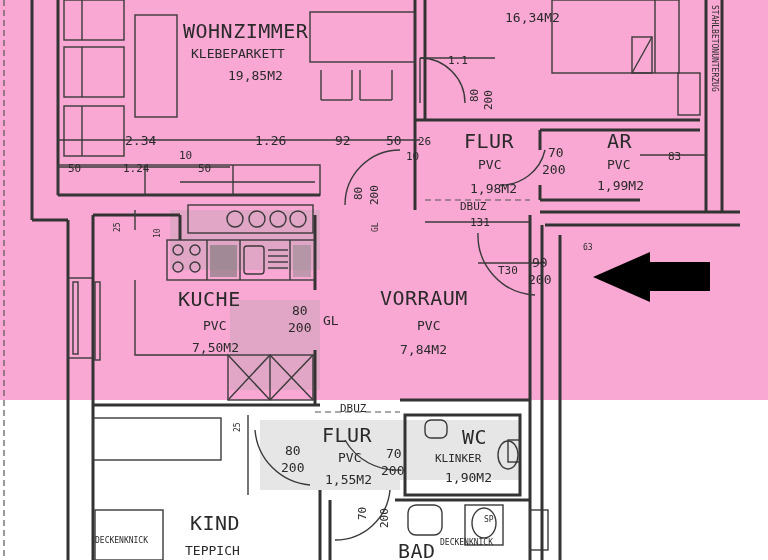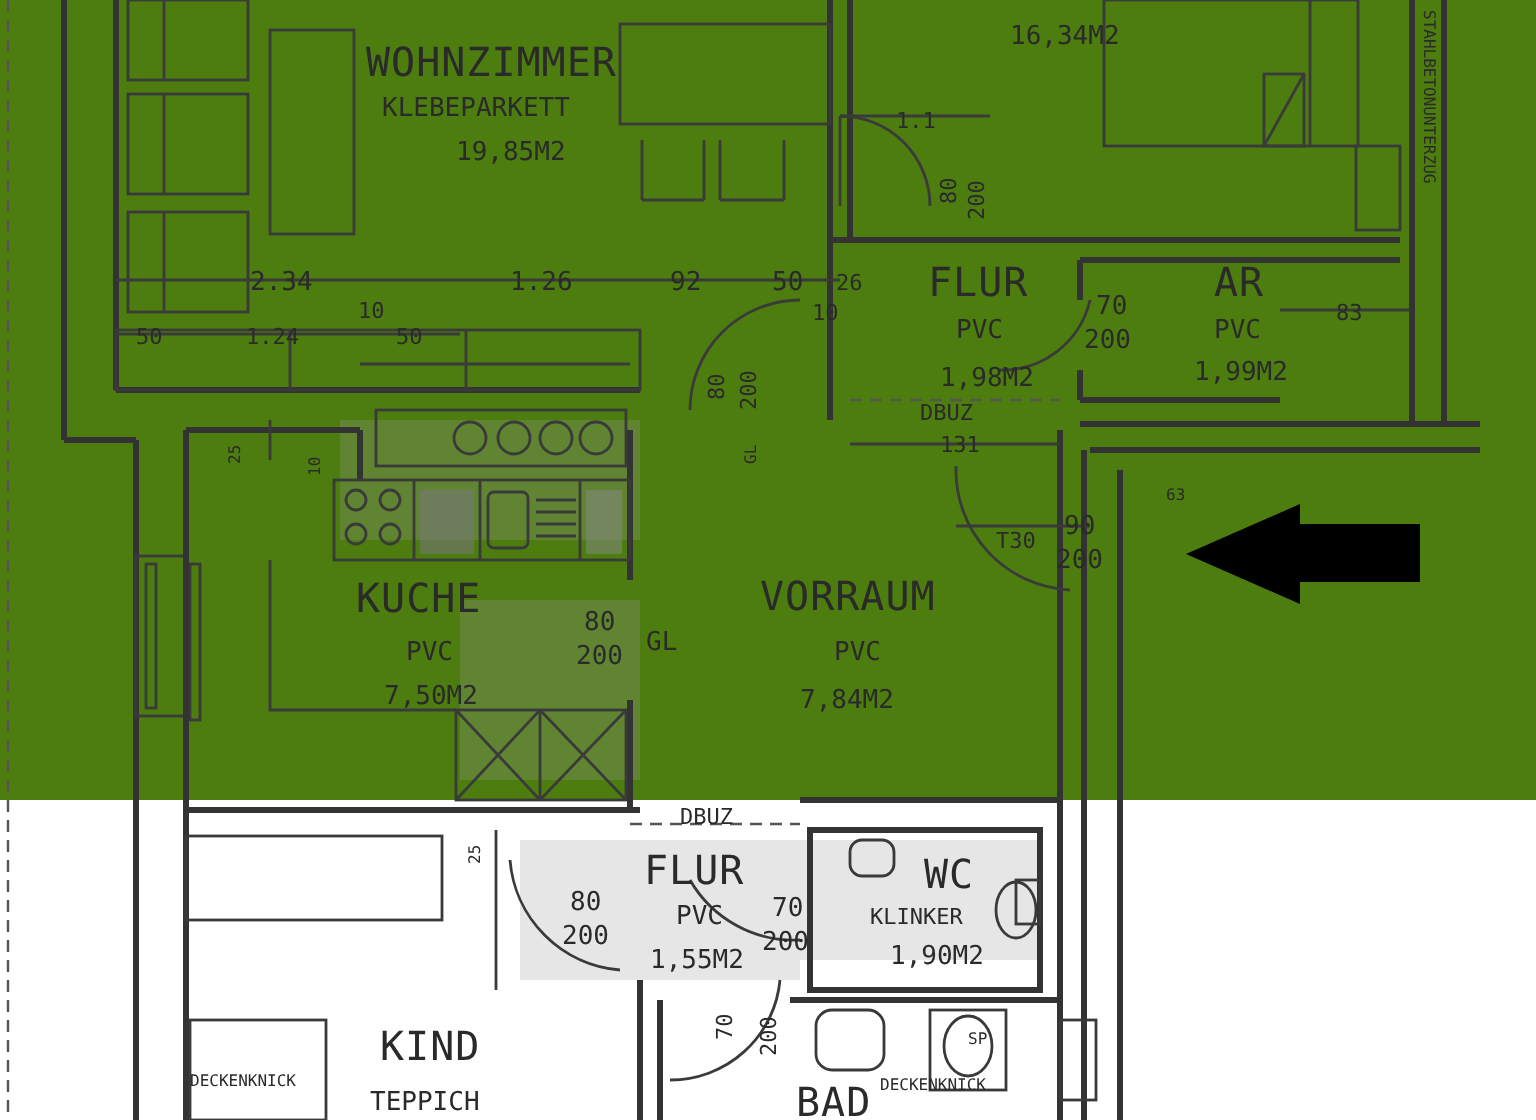--- a/index.html
+++ b/index.html
@@ -1,17 +1,17 @@
 <!DOCTYPE html>
 <html><head>
 <meta charset="utf-8">
 <style>
   html, body { margin: 0; padding: 0; background: #ffffff; }
   body { width: 768px; height: 560px; overflow: hidden; position: relative; }
-  #plan { position: absolute; left: 0; top: 0; width: 768px; height: 400px; background: #4d7c0f; }
+  #plan { position: absolute; left: 0; top: 0; width: 768px; height: 400px; background: #f9a8d4; }
   svg text { font-family: "DejaVu Sans Mono", "Liberation Mono", monospace; fill: #2a2a2a; }
   .lbl-big { font-size: 20px; letter-spacing: 0.5px; }
   .lbl-mid { font-size: 13px; }
   .lbl-sm { font-size: 11px; }
   .lbl-xs { font-size: 8px; }
   .wall { stroke: #333; stroke-width: 3; fill: none; }
   .thin { stroke: #3a3a3a; stroke-width: 1.4; fill: none; }
   .dash { stroke: #555; stroke-width: 1.2; fill: none; stroke-dasharray: 6 4; }
   .grain { fill: #9a9a9a; opacity: 0.25; }
 </style>

